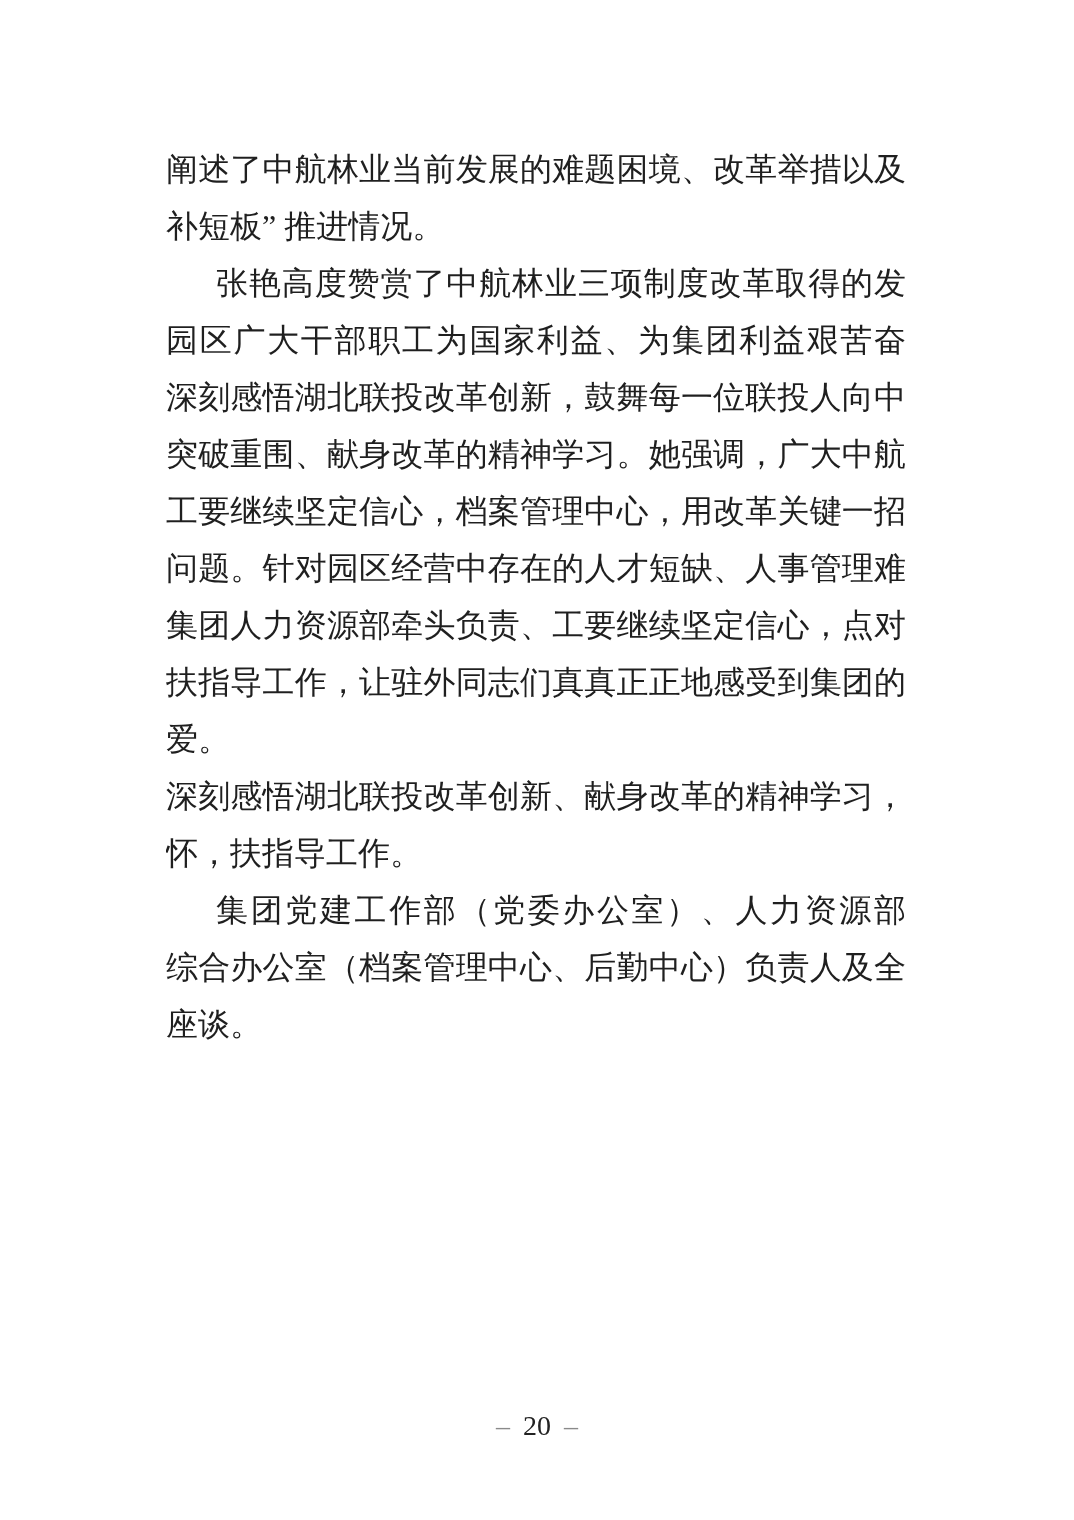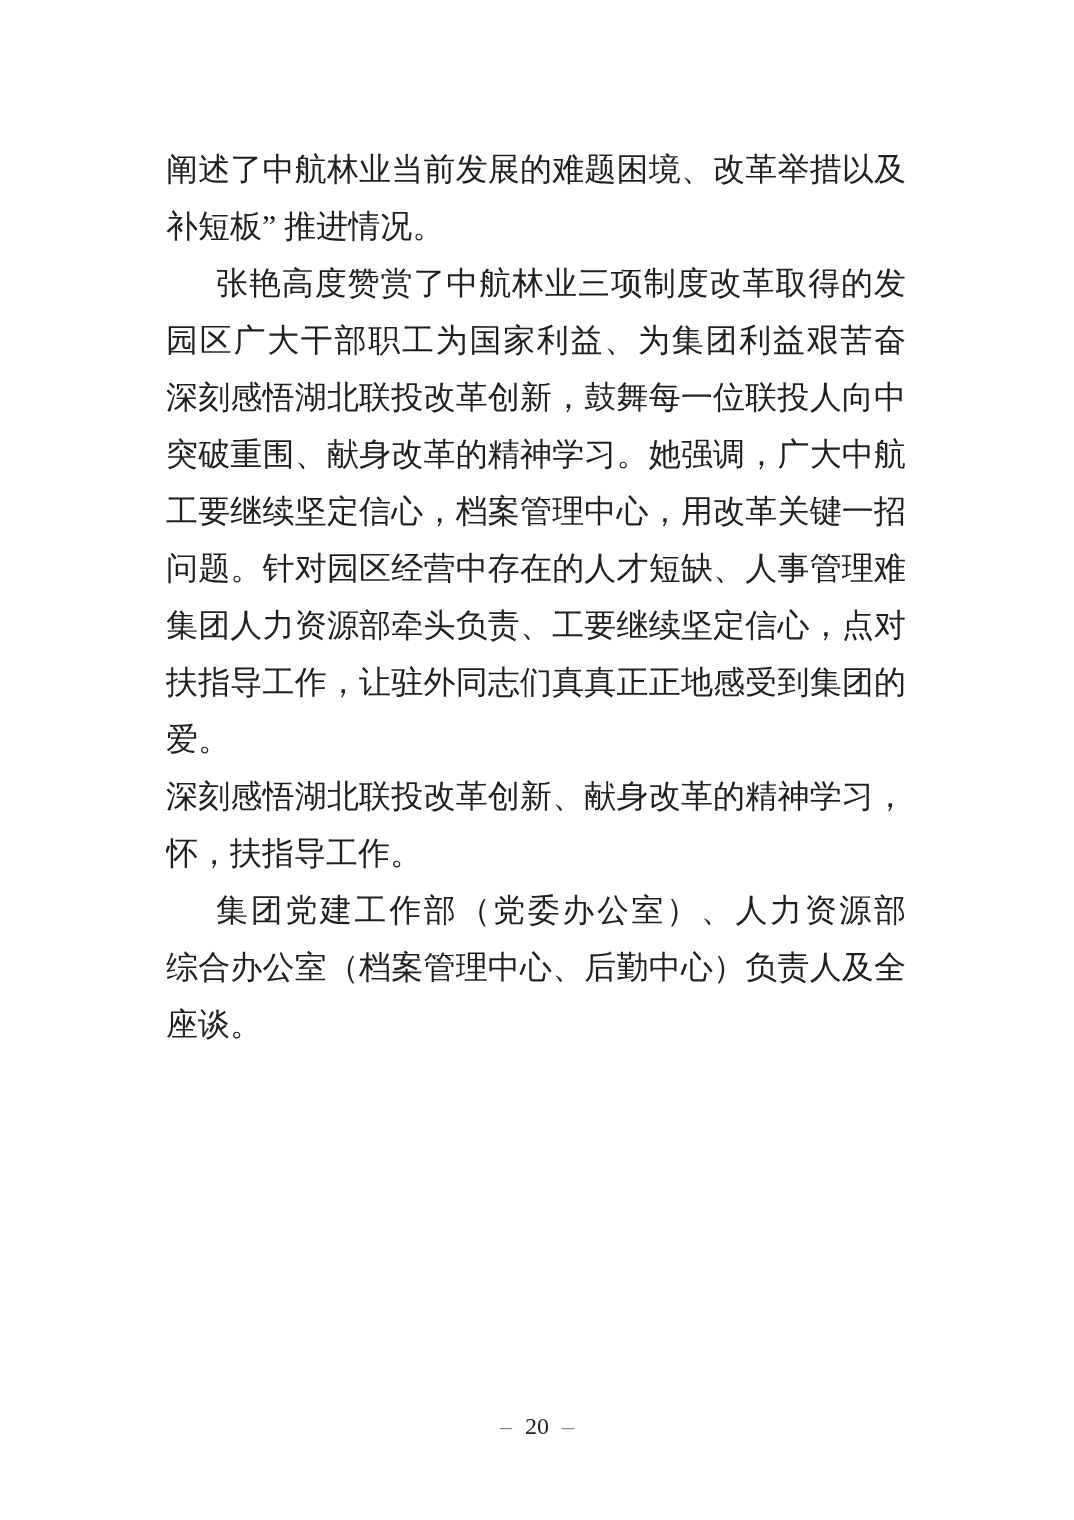--- a/index.html
+++ b/index.html
@@ -40,21 +40,21 @@
     padding-left: 50px;
   }
   .page-footer {
     position: absolute;
     top: 1408px;
     left: 0;
     width: 100%;
     height: 36px;
     line-height: 36px;
     text-align: center;
-    font-size: 24px;
+    font-size: 28px;
   }
   .page-footer .dash {
     color: #8a8a8a;
     letter-spacing: 0;
   }
   .page-footer .num {
     color: #222222;
     margin: 0 13px;
   }
 </style>

